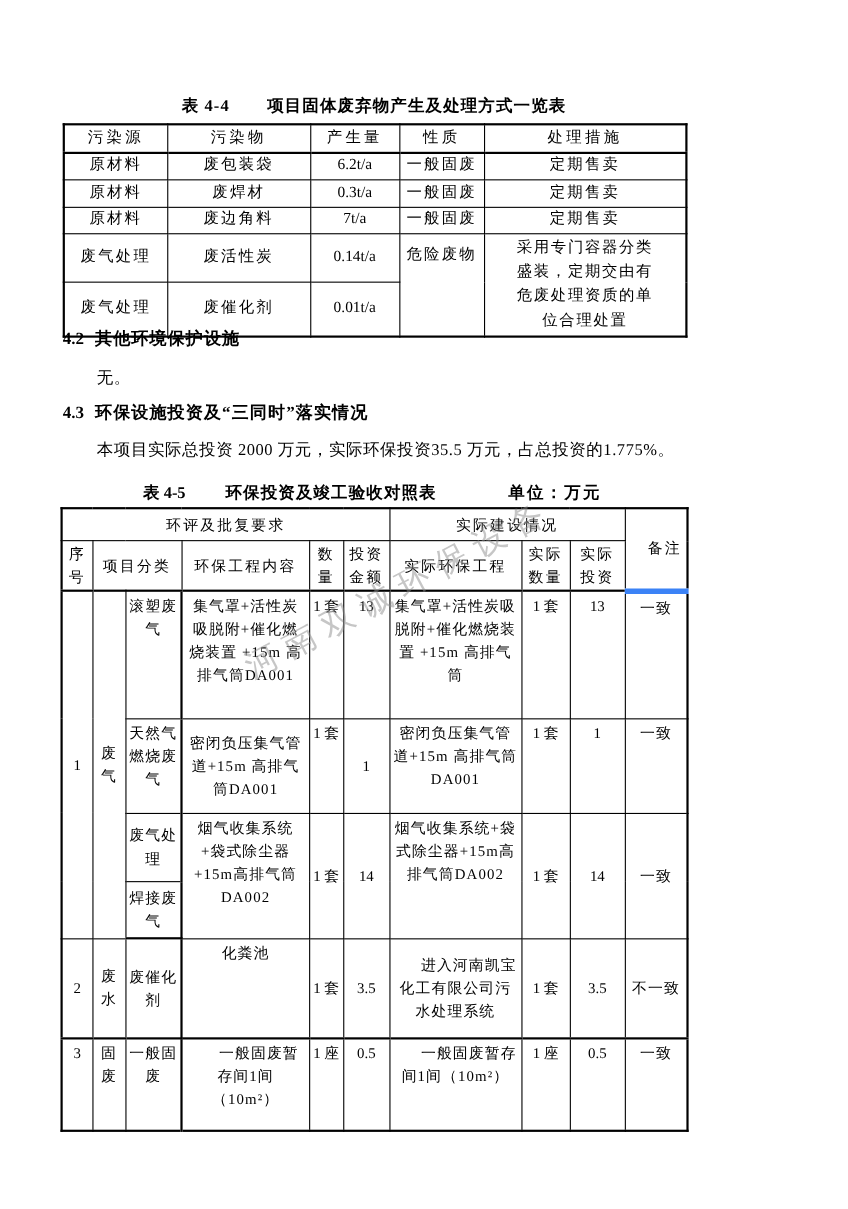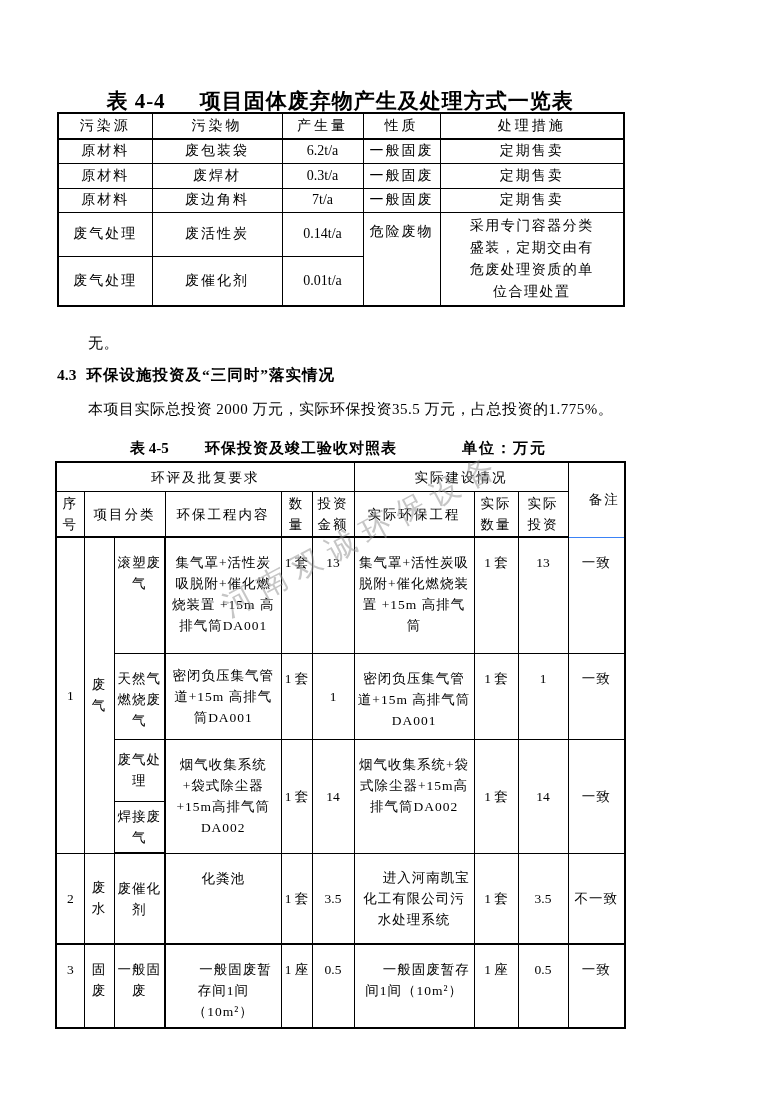--- a/index.html
+++ b/index.html
@@ -7,21 +7,21 @@
     position:relative;
     width:771px;height:1099px;
     background:#ffffff;
     font-family:"Liberation Serif","DejaVu Serif",serif;
     color:#000;
     overflow:hidden;
   }
   
   .t44-title{
     position:absolute;left:57px;top:87px;width:566px;
-    text-align:center;font-size:21px;font-weight:bold;
+    text-align:center;font-size:15px;font-weight:bold;
     letter-spacing:1px;
   }
   .t44-title .gap{display:inline-block;width:34px;}
   .sec-head{
     position:absolute;left:57px;
     font-size:15.5px;font-weight:bold;letter-spacing:1px;
   }
   .sec-num{margin-right:10px;letter-spacing:0;}
   .plain-line{
     position:absolute;left:88px;
@@ -44,23 +44,23 @@
   .t44 td.num{letter-spacing:0;margin-top:16px;}
   .t44 td.haz-nature{vertical-align:top;padding-top:9px;}
   .t44 td.haz-treat{padding:2px 24px;letter-spacing:1.5px;line-height:22px;}
   .t45{
     position:absolute;left:55px;top:461px;width:569px;
     border:2px solid #000;
   }
   .t45 td{font-size:13.5px;line-height:21px;letter-spacing:1px;margin-top:28px;}
   .t45 tr.hdr1 td{height:26px;letter-spacing:2px;}
   .t45 tr.hdr2 td{height:34px;border-bottom:2px solid #000;letter-spacing:2px;}
-  .t45 td.remark-head{border-bottom:1px solid #3b82f6;padding-left:19px;}
+  .t45 td.remark-head{border-bottom:5px solid #3b82f6;padding-left:19px;}
   .t45 td.left{text-align:center;}
-  .t45 td.vtop{vertical-align:top;padding-top:14px;}
+  .t45 td.vtop{vertical-align:top;padding-top:2px;}
   .t45 td.thick-r{border-right:2px solid #000;}
   .t45 tr.grp-end td{border-bottom:2px solid #000;}
   .t45 td.num{letter-spacing:0;}
   .t45 td.indent1{text-indent:1.8em;}
   
   .watermark{
     position:absolute;left:225px;top:588px;
     transform:rotate(-28deg);transform-origin:0 50%;
     font-size:30px;letter-spacing:9px;color:#8f8f8f;opacity:0.5;
     white-space:nowrap;z-index:5;pointer-events:none;
@@ -127,20 +127,23 @@
       <td class="haz-treat" rowspan="2">采用专门容器分类盛装，定期交由有危废处理资质的单位合理处置</td>
     </tr>
     <tr style="height:40px">
       <td>废气处理</td>
       <td>废催化剂</td>
       <td class="num">0.01t/a</td>
     </tr>
   </tbody>
     </table>
 
+  <div class="sec-head" style="top:298px">
+    <span class="sec-num">4.2</span><span>其他环境保护设施</span>
+  </div>
   <div class="plain-line" style="top:334px">无。</div>
 
   <div class="sec-head" style="top:365px">
     <span class="sec-num">4.3</span><span>环保设施投资及“三同时”落实情况</span>
   </div>
   <div class="plain-line" style="top:400px">本项目实际总投资 2000 万元，实际环保投资35.5 万元，占总投资的1.775%。</div>
 
   <div class="t45-caption">
     <span class="lbl">表 4-5</span>
     <span class="ttl">环保投资及竣工验收对照表</span>

